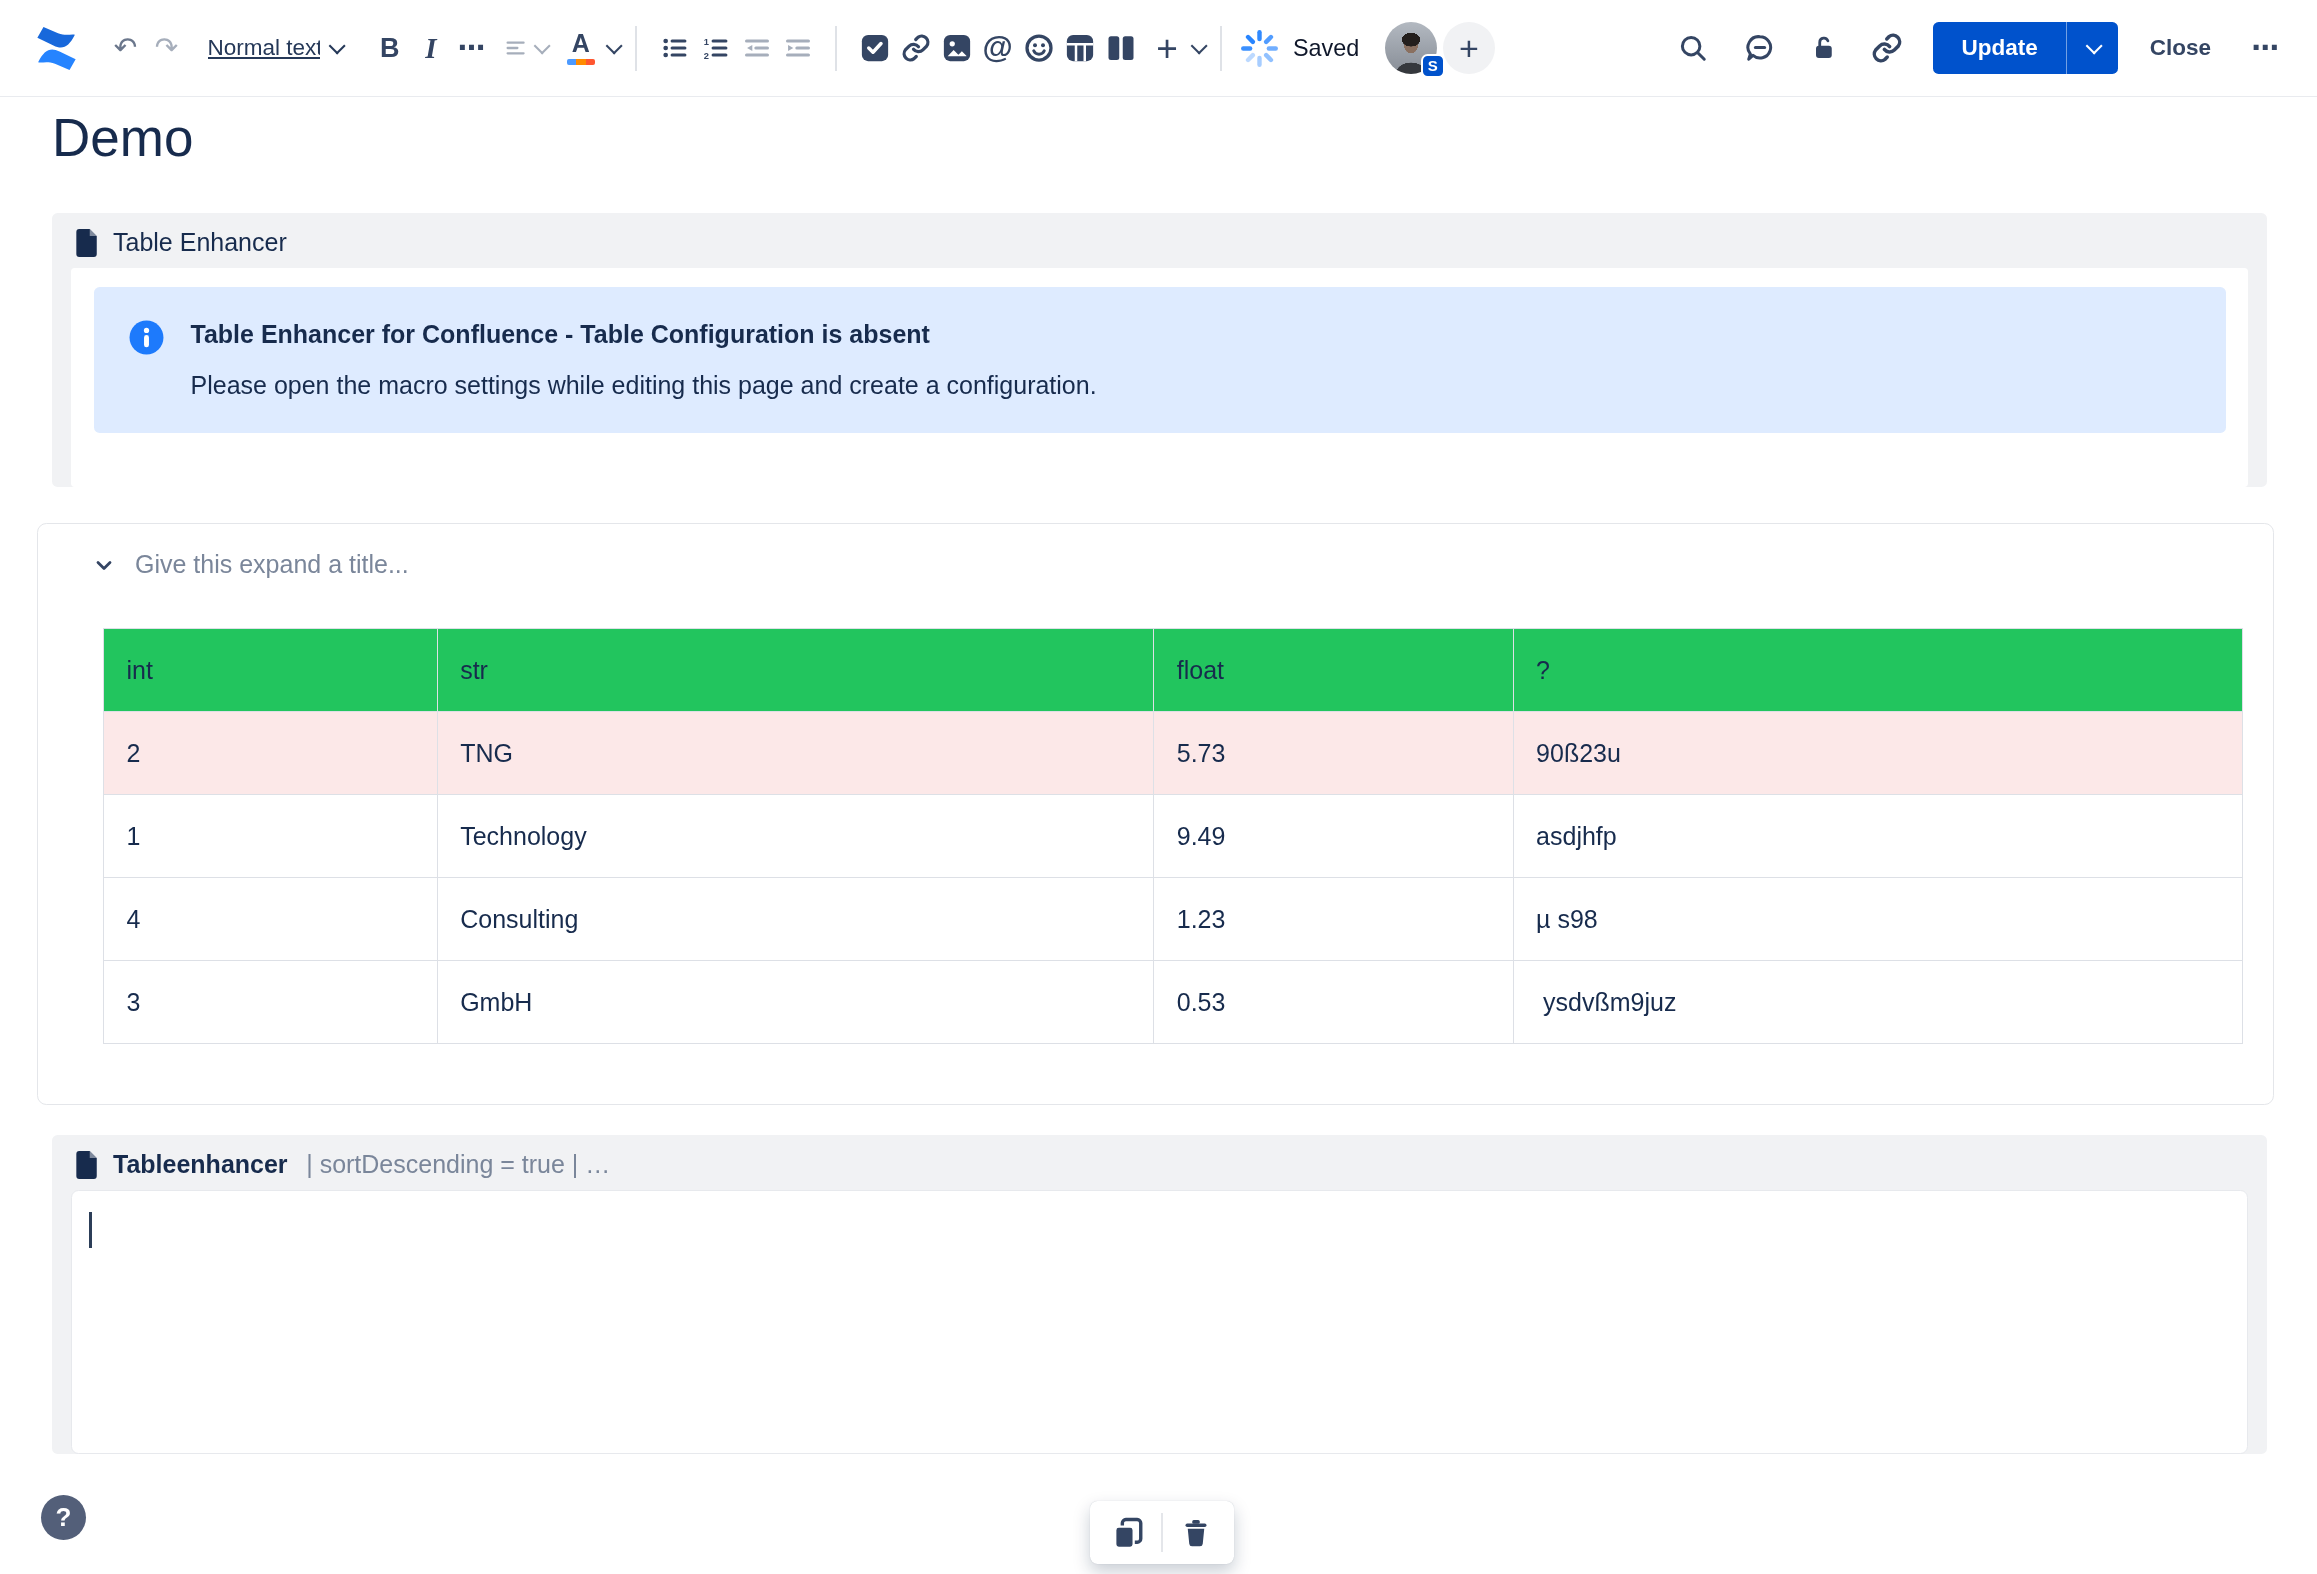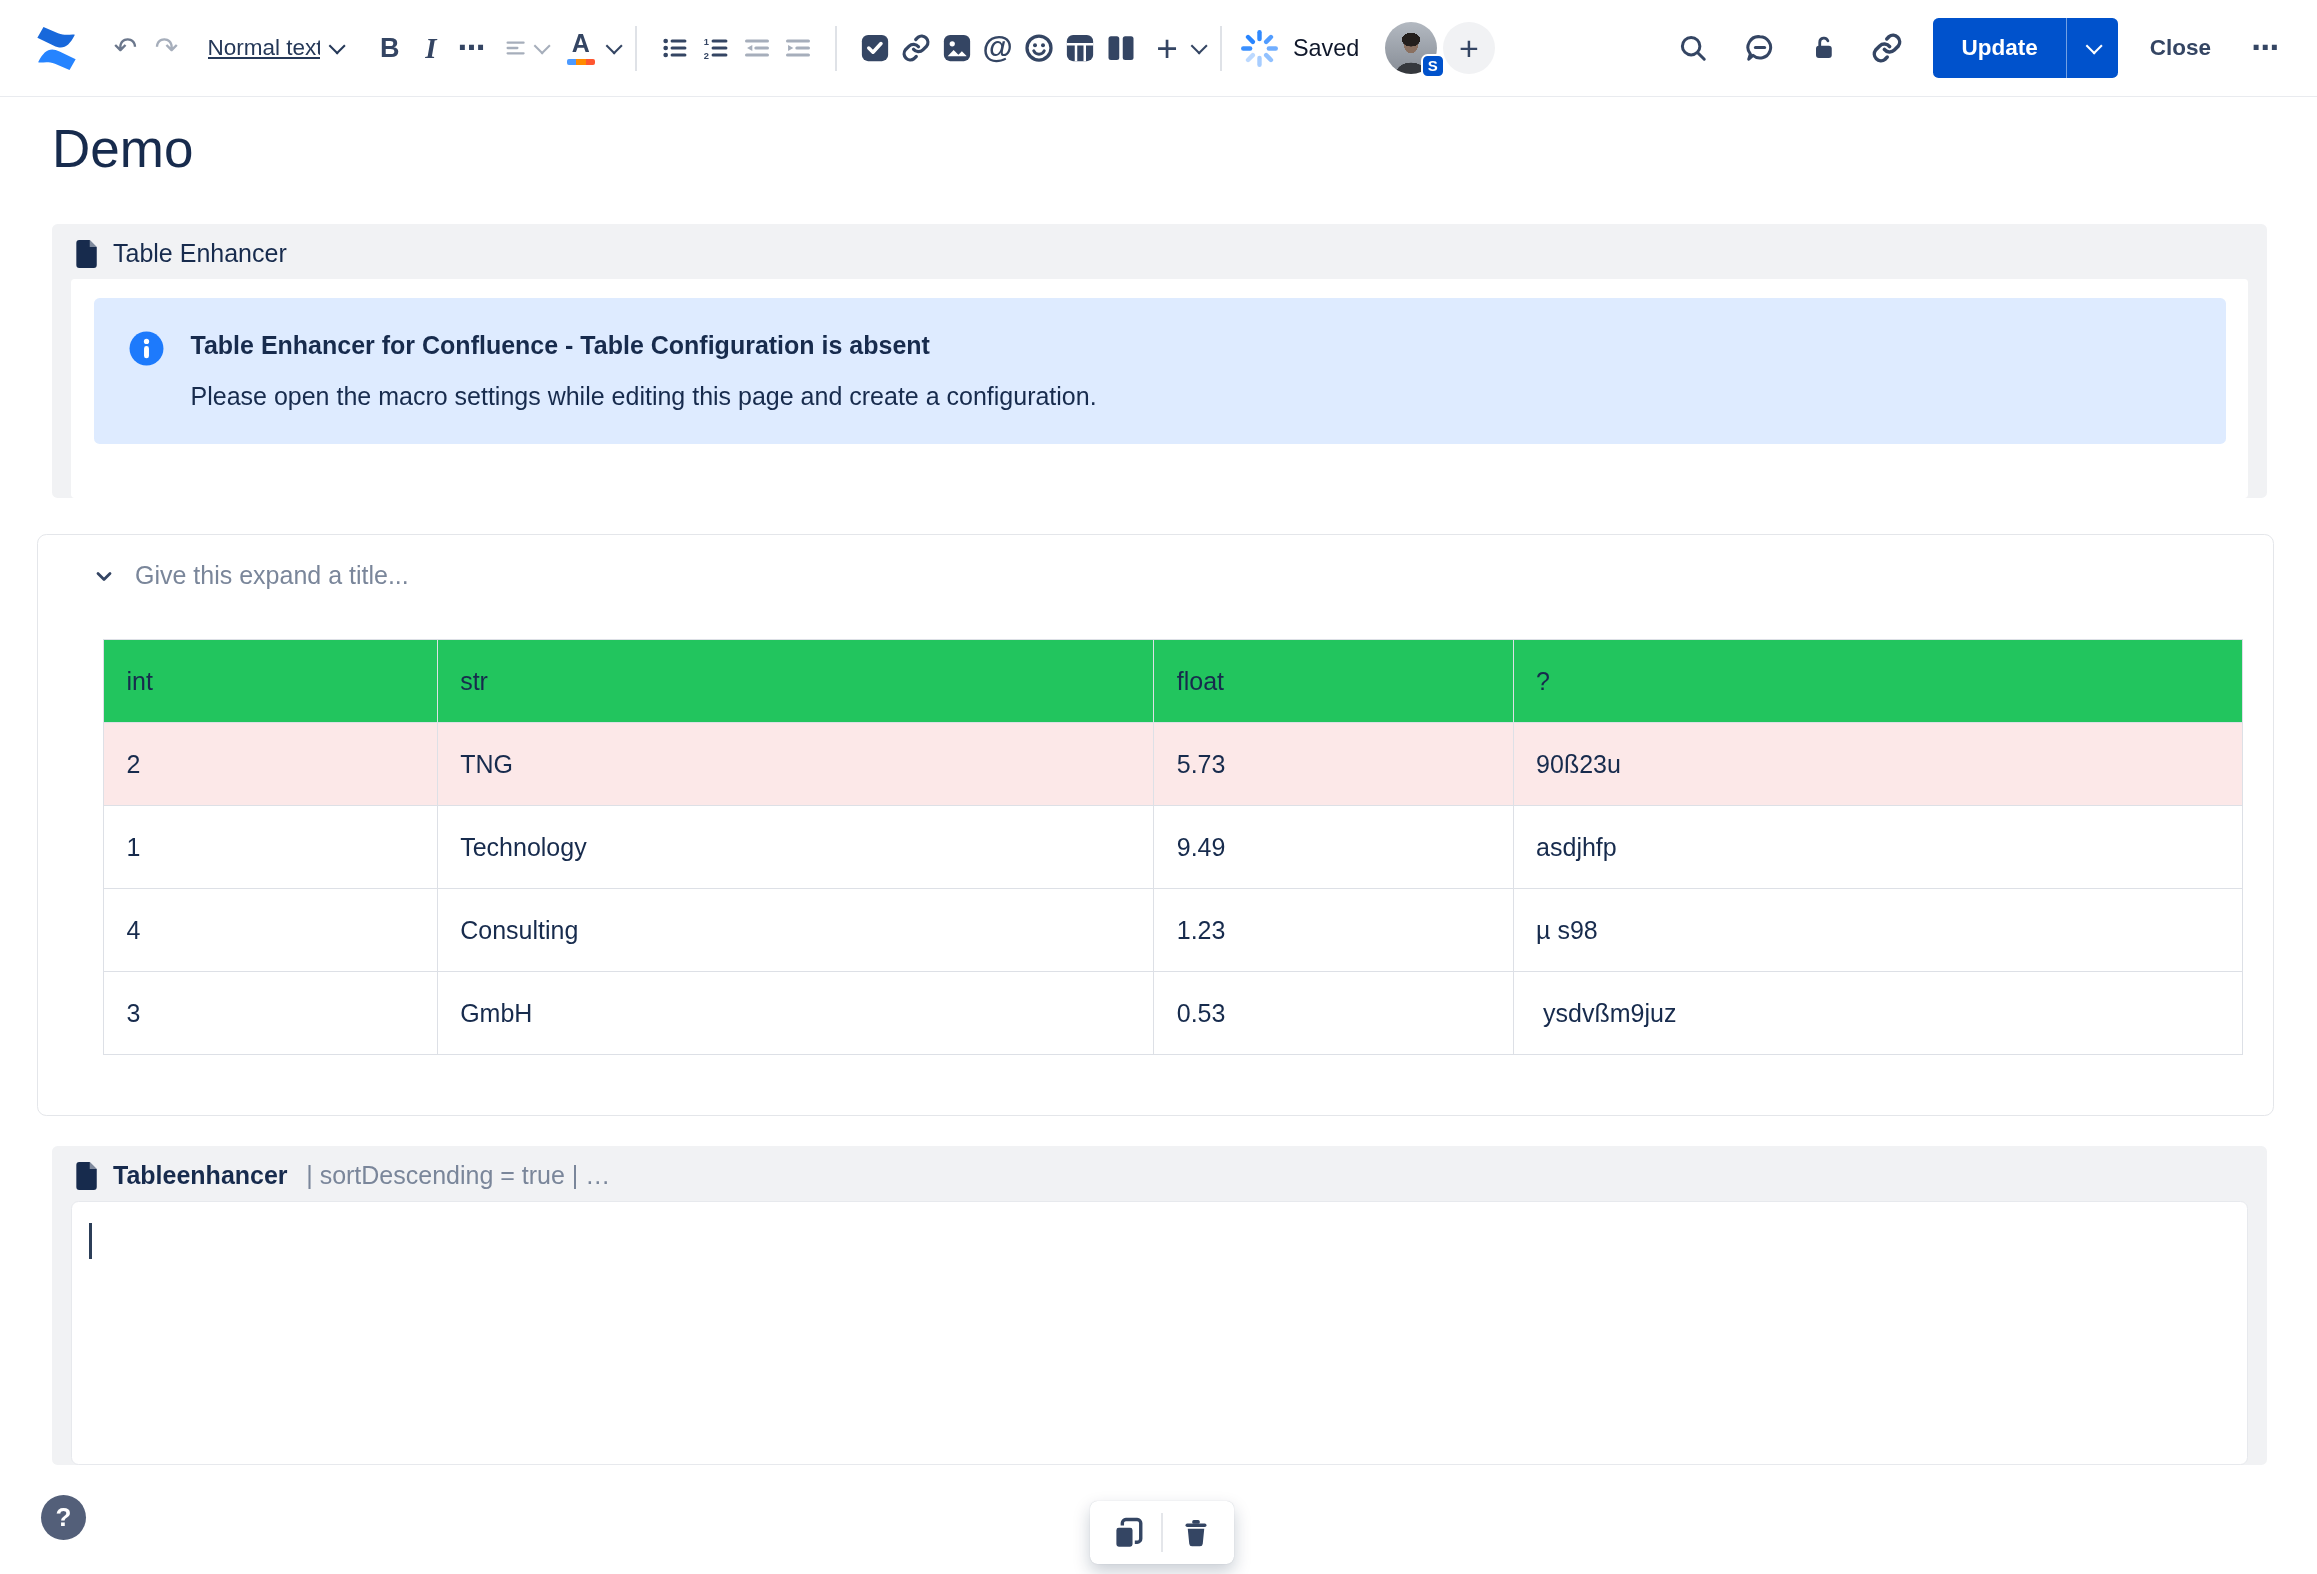--- a/index.html
+++ b/index.html
@@ -31,26 +31,26 @@
   .avatar{width:52px;height:52px;border-radius:50%;
     background:
       radial-gradient(ellipse 15px 11.2px at 50% 34%,#241f1d 0 60%,transparent 62%),
       radial-gradient(ellipse 11.2px 12px at 50% 46%,#8a7060 0 60%,transparent 62%),
       radial-gradient(ellipse 24px 17px at 50% 98%,#35383d 0 60%,transparent 62%),
       linear-gradient(#b3b9c1,#878d96);}
   .s-badge{position:absolute;right:-7.5px;bottom:-3.7px;width:24px;height:24px;border-radius:6.6px;background:#0052CC;
            color:#fff;font-size:15px;font-weight:700;display:flex;align-items:center;justify-content:center;border:2.8px solid #fff;box-sizing:border-box;}
   .invite{width:52px;height:52px;border-radius:50%;background:#F1F2F4;color:#344563;font-size:34px;font-weight:400;margin-right:37px;}
   .update-split{display:flex;margin:0 32px 0 26px;border-radius:5.6px;overflow:hidden;}
-  .update-main{background:#0052CC;color:#fff;font-size:22.5px;font-weight:600;padding:0 28px;height:60px;display:flex;align-items:center;}
+  .update-main{background:#0052CC;color:#fff;font-size:22.5px;font-weight:600;padding:0 28px;height:52px;display:flex;align-items:center;}
   .update-chev{background:#0052CC;border-left:1.9px solid rgba(255,255,255,.45);width:51px;display:flex;align-items:center;justify-content:center;color:#fff;}
   .close-btn{color:#344563;font-size:22.5px;font-weight:600;margin-right:34px;}
 
   
-  .page-title{font-size:53px;font-weight:500;color:#172B4D;margin:20px 0 0 52px;line-height:64px;}
+  .page-title{font-size:53px;font-weight:500;color:#172B4D;margin:9px 0 0 52px;line-height:64px;}
 
   .macro{background:#F1F2F4;border-radius:5.6px;margin:43px 51px 0 52px;}
   .macro2{margin-top:30px;}
   .macro-header{display:flex;align-items:center;gap:13px;padding:15px 24px 11.2px 24px;}
   .macro-title{font-size:25px;font-weight:500;color:#172B4D;}
   .macro-title.b{font-weight:700;}
   .macro-params{font-size:25px;color:#7A869A;margin-left:5.6px;}
   .doc-icon{color:#172B4D;flex:none;display:flex;}
   .macro-body{background:#fff;margin:0 19px 19px 19px;border-radius:3.7px;padding:19px 22.5px 54px 22.5px;}
 

